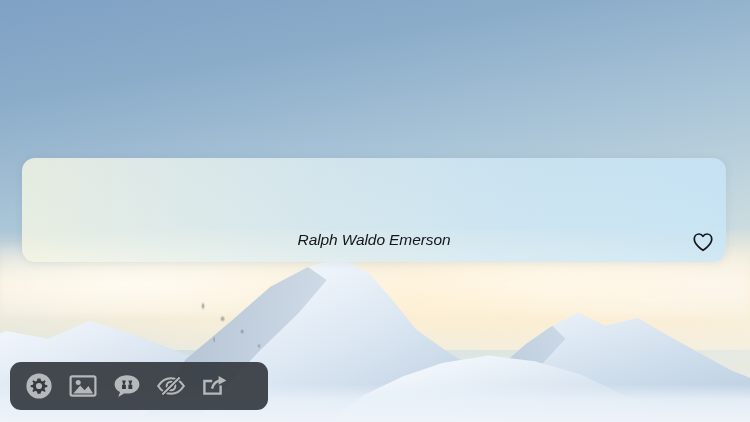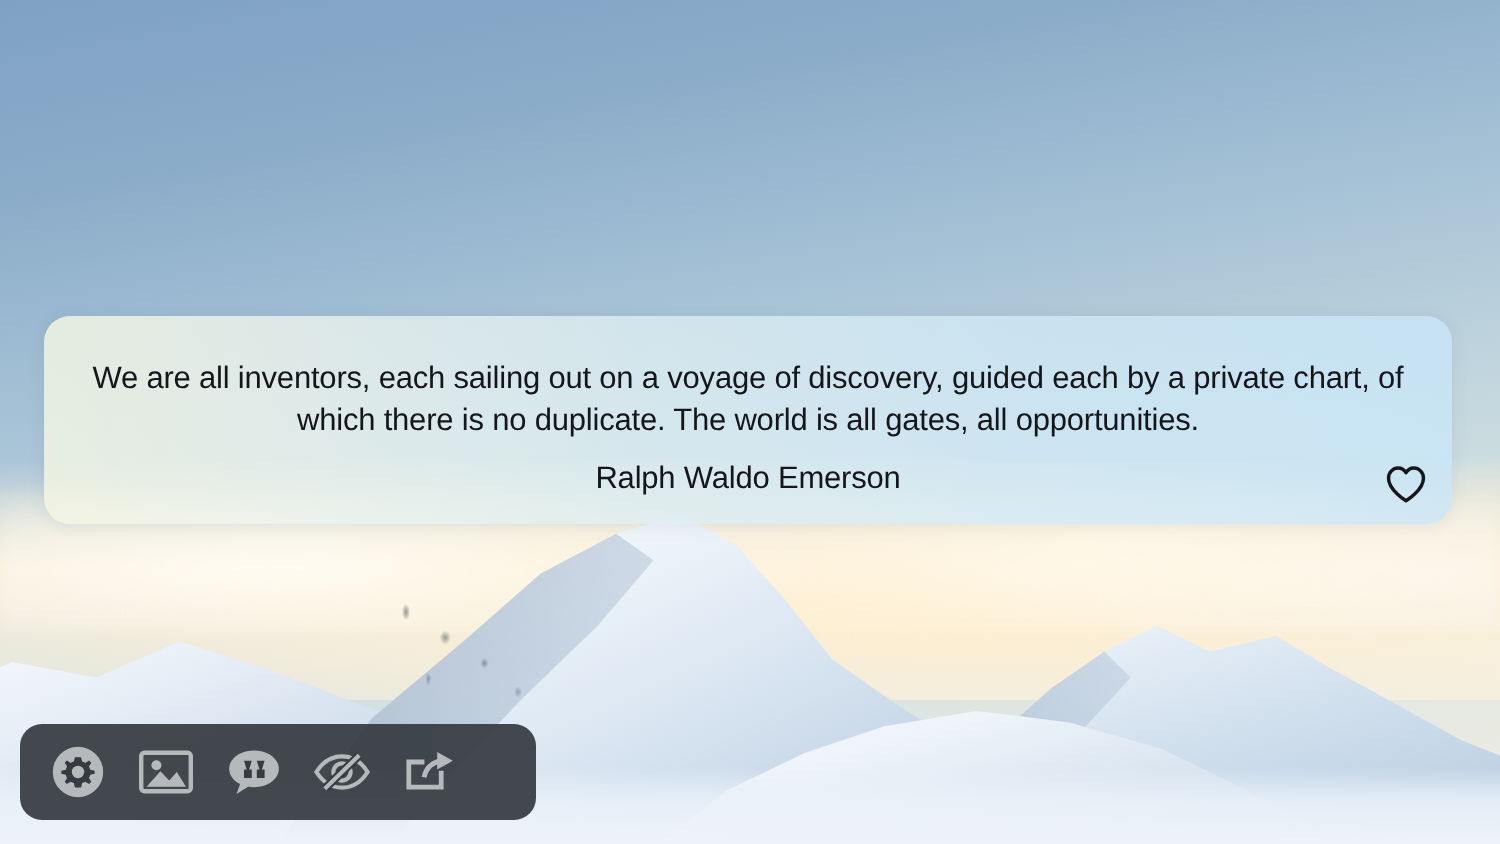--- a/index.html
+++ b/index.html
@@ -119,20 +119,21 @@
     line-height: 21px;
     color: #14161a;
     letter-spacing: -0.1px;
   }
   .quote-author {
     position: absolute;
     left: 0; right: 0;
     top: 73px;
     text-align: center;
     font-size: 15.5px;
+    font-style: italic;
     color: #14161a;
     letter-spacing: -0.1px;
   }
   .fav-button {
     position: absolute;
     right: 8px;
     bottom: 4px;
     width: 30px;
     height: 28px;
     display: flex;
@@ -193,21 +194,20 @@
     <div class="mtn mtn-main"></div>
     <div class="mtn mtn-main-shadow"></div>
     <div class="mtn mtn-right"></div>
     <div class="mtn mtn-right-shadow"></div>
     <div class="mtn mtn-front"></div>
     <div class="rocks"></div>
     <div class="snowfield"></div>
   </div>
 
   <div class="quote-card">
-    <div class="quote-text">We are all inventors, each sailing out on a voyage of discovery, guided each by a private chart, of which there is no duplicate. The world is all gates, all opportunities.</div>
     <div class="quote-author">Ralph Waldo Emerson</div>
     <div class="fav-button">
       <span>
         <svg width="22" height="20" viewBox="0 0 24 22" fill="none" stroke="#15171b" stroke-width="1.9" stroke-linejoin="round">
           <path d="M12 20.2 C12 20.2 2.4 14.4 2.4 7.8 C2.4 4.5 4.9 2.2 7.7 2.2 C9.6 2.2 11.1 3.2 12 4.8 C12.9 3.2 14.4 2.2 16.3 2.2 C19.1 2.2 21.6 4.5 21.6 7.8 C21.6 14.4 12 20.2 12 20.2 Z"></path>
         </svg>
       </span>
     </div>
   </div>
 

